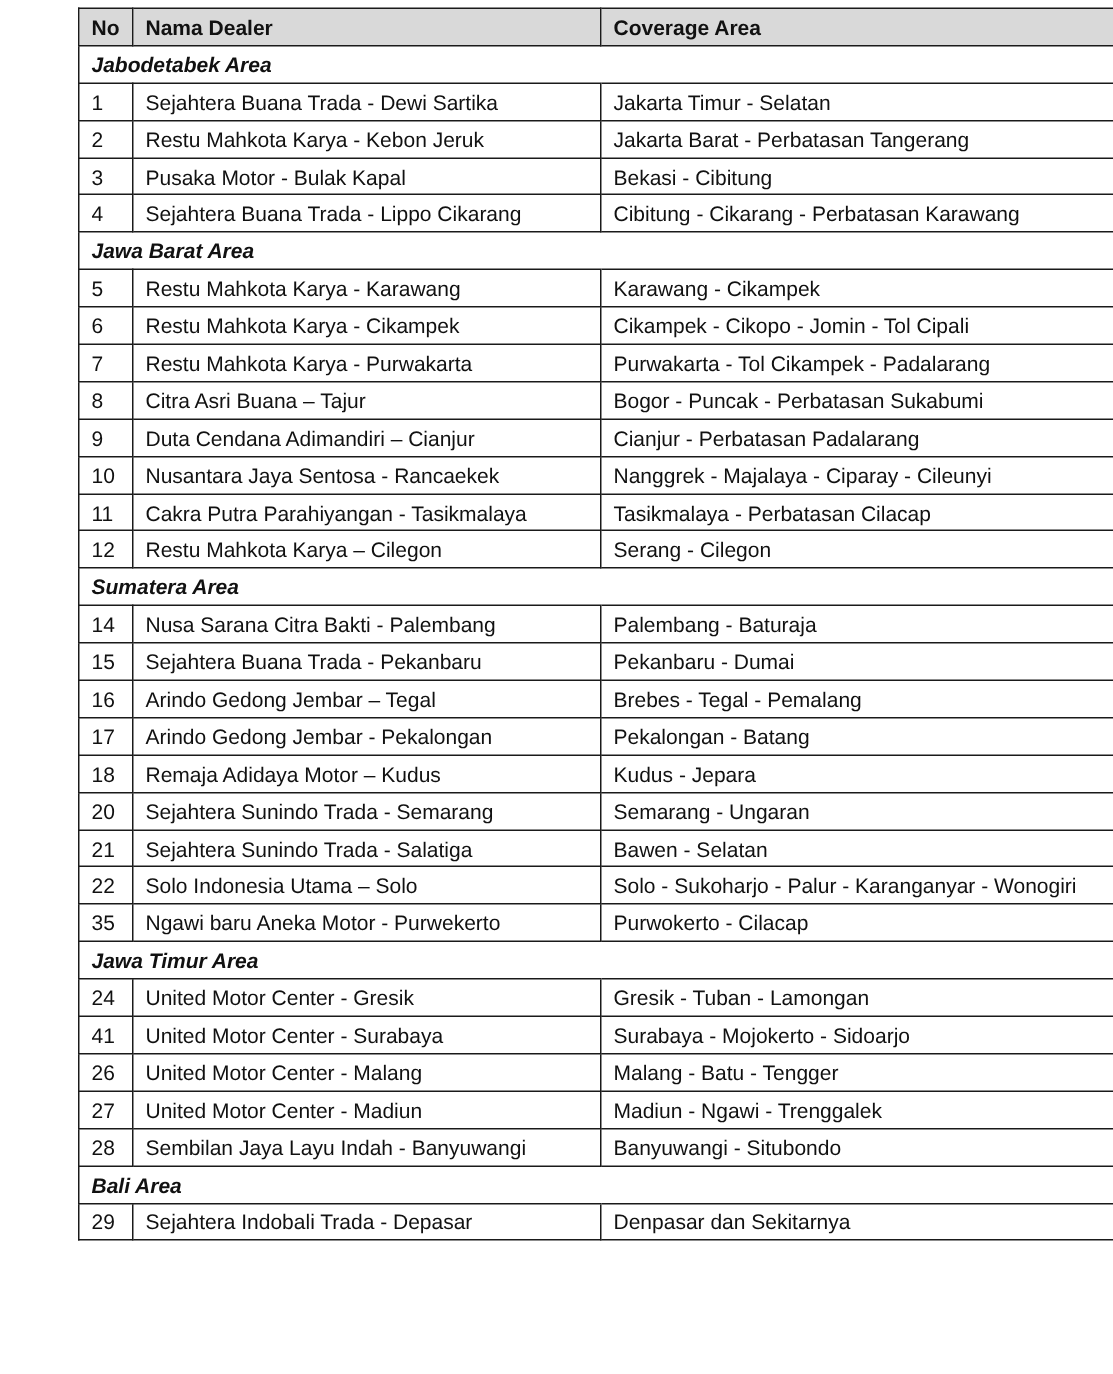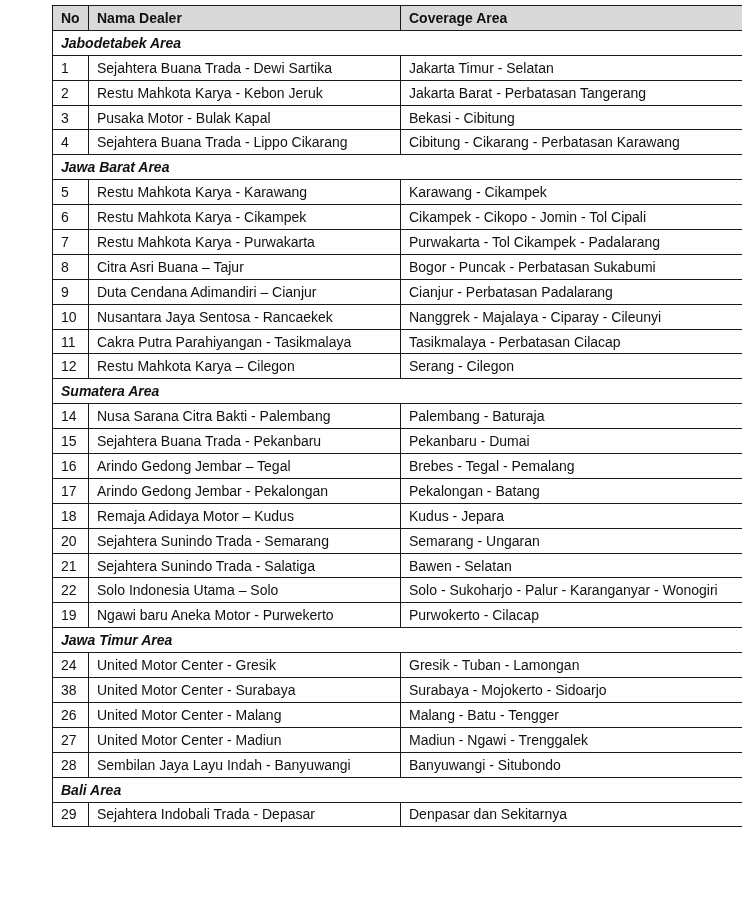--- a/index.html
+++ b/index.html
@@ -181,35 +181,35 @@
         <td class="no">21</td>
         <td>Sejahtera Sunindo Trada - Salatiga</td>
         <td>Bawen  - Selatan</td>
       </tr>
       <tr>
         <td class="no">22</td>
         <td>Solo Indonesia Utama – Solo</td>
         <td>Solo - Sukoharjo - Palur - Karanganyar - Wonogiri</td>
       </tr>
       <tr>
-        <td class="no">19</td>
+        <td class="no">35</td>
         <td>Ngawi baru Aneka Motor - Purwekerto</td>
         <td>Purwokerto - Cilacap</td>
       </tr>
       <tr class="section">
         <td class="label" colspan="2">Jawa Timur Area</td>
         <td class="blank"></td>
       </tr>
       <tr>
         <td class="no">24</td>
         <td>United Motor Center - Gresik</td>
         <td>Gresik - Tuban - Lamongan</td>
       </tr>
       <tr>
-        <td class="no">38</td>
+        <td class="no">41</td>
         <td>United Motor Center - Surabaya</td>
         <td>Surabaya - Mojokerto - Sidoarjo</td>
       </tr>
       <tr>
         <td class="no">26</td>
         <td>United Motor Center - Malang</td>
         <td>Malang - Batu - Tengger</td>
       </tr>
       <tr>
         <td class="no">27</td>

